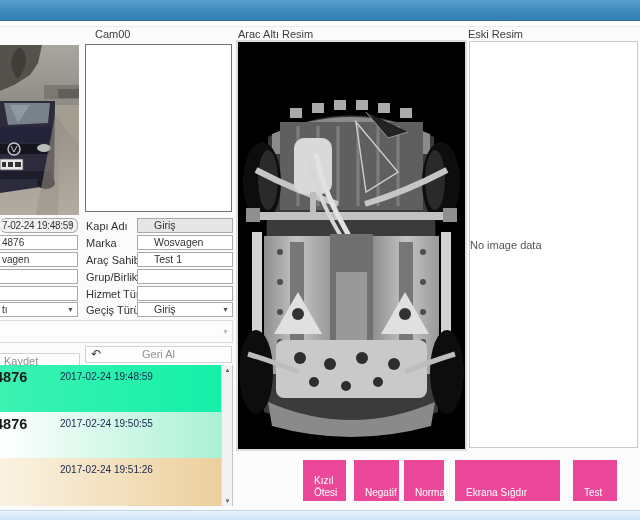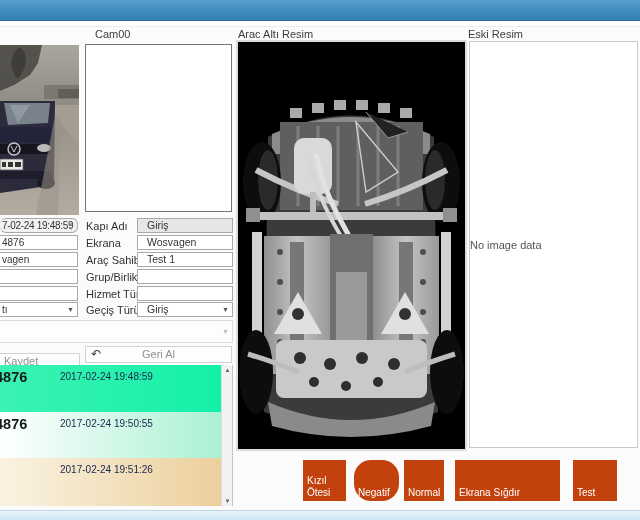--- a/index.html
+++ b/index.html
@@ -21,21 +21,21 @@
 
   .lfield{position:absolute;left:0;width:78px;height:15px;background:#fff;border:1px solid #a9a9a9;border-left:none;
     font-size:10px;color:#333;line-height:13px;padding-left:2px;white-space:nowrap;overflow:hidden;}
   .lfield.dt{background:#f2f2f2;letter-spacing:-0.3px;}
   .spinner{position:absolute;right:1px;top:0;width:10px;height:13px;display:flex;flex-direction:column;
     align-items:center;justify-content:center;color:#8f8f8f;font-size:5px;line-height:5px;}
   .combo-arrow{position:absolute;right:3px;top:3px;font-size:7px;color:#555;line-height:7px;}
 
   .flabel{position:absolute;left:86px;width:52px;font-size:11px;color:#333;white-space:nowrap;}
   .rfield{position:absolute;left:137px;width:96px;height:15px;background:#fff;border:1px solid #a9a9a9;
-    font-size:10.5px;color:#333;line-height:13px;padding-left:9px;white-space:nowrap;overflow:hidden;}
+    font-size:10.5px;color:#333;line-height:13px;padding-left:16px;white-space:nowrap;overflow:hidden;}
   .rfield.disabled{background:#e6e6e6;}
 
   .emptypanel{position:absolute;left:0;top:320px;width:233px;height:23px;background:#fdfdfd;
     border:1px solid #dcdcdc;border-left:none;}
   .emptypanel .pale-arrow{position:absolute;right:3px;top:7px;font-size:7px;color:#b4bcc4;line-height:7px;}
 
   .actbtn{position:absolute;top:346px;height:17px;background:#fdfdfd;border:1px solid #d2d2d2;
     font-size:11px;color:#8f8f8f;line-height:15px;}
   .btn-kaydet{left:0;width:80px;border-left:none;padding-left:4px;margin-top:7px;}
   .btn-gerial{left:85px;width:147px;text-align:center;}
@@ -45,23 +45,23 @@
   .hrow{position:absolute;left:0;width:222px;overflow:hidden;}
   .hrow.r0{top:0;height:47px;background:linear-gradient(90deg,#3bf2b2,#14f0a8);}
   .hrow.r1{top:47px;height:46px;background:linear-gradient(90deg,#ffffff,#a9f1d3);}
   .hrow.r2{top:93px;height:48px;background:linear-gradient(90deg,#faf3e2,#eccf9c);}
   .plate{position:absolute;left:-5px;top:4px;font-size:14.5px;font-weight:bold;color:#15181c;}
   .htime{position:absolute;left:60px;top:6px;font-size:10px;color:#17264c;}
   .vscroll{position:absolute;right:0;top:0;width:11px;height:141px;background:#f2f2f2;border-left:1px solid #dedede;}
   .vscroll .sa{position:absolute;left:0;width:11px;text-align:center;font-size:6px;color:#5a5a5a;line-height:10px;}
   .sa.up{top:0;} .sa.dn{bottom:0;}
 
-  .toolbtn{position:absolute;top:460px;height:41px;background:#c2410c;color:#fff;font-size:10px;
-    display:flex;align-items:flex-end;padding:3px 4px;line-height:1.15;text-align:left;border:none;}
-  .tb0{left:252px;width:44px;} .tb1{left:303px;width:43px;} .tb2{left:354px;width:45px;border-radius:17px;}
+  .toolbtn{position:absolute;top:460px;height:41px;background:#ec4899;color:#fff;font-size:10px;
+    display:flex;align-items:flex-end;padding:3px 11px;line-height:1.15;text-align:left;border:none;}
+  .tb0{left:252px;width:44px;} .tb1{left:303px;width:43px;} .tb2{left:354px;width:45px;}
   .tb3{left:404px;width:40px;} .tb4{left:455px;width:105px;} .tb5{left:573px;width:44px;}
 
   .statusbar{position:absolute;left:0;top:510px;width:640px;height:10px;
     background:linear-gradient(#eaf5fd,#cde3f4);border-top:1px solid #bdd6e9;}
 </style>
 </head>
 <body>
 
 <div id="app">
 
@@ -225,21 +225,21 @@
   </div>
   <div class="lfield" style="top:302px;">
     <span>tı</span>
     <span class="combo-arrow">▼</span>
   </div>
 
   <div class="flabel" style="top:220px;">Kapı Adı</div>
   <div class="rfield disabled" style="top:218px;">
     <span>Giriş</span>
   </div>
-  <div class="flabel" style="top:237px;">Ekrana</div>
+  <div class="flabel" style="top:237px;">Marka</div>
   <div class="rfield" style="top:235px;">
     <span>Wosvagen</span>
   </div>
   <div class="flabel" style="top:254px;">Araç Sahibi</div>
   <div class="rfield" style="top:252px;">
     <span>Test 1</span>
   </div>
   <div class="flabel" style="top:271px;">Grup/Birlik</div>
   <div class="rfield" style="top:269px;">
     <span></span>

